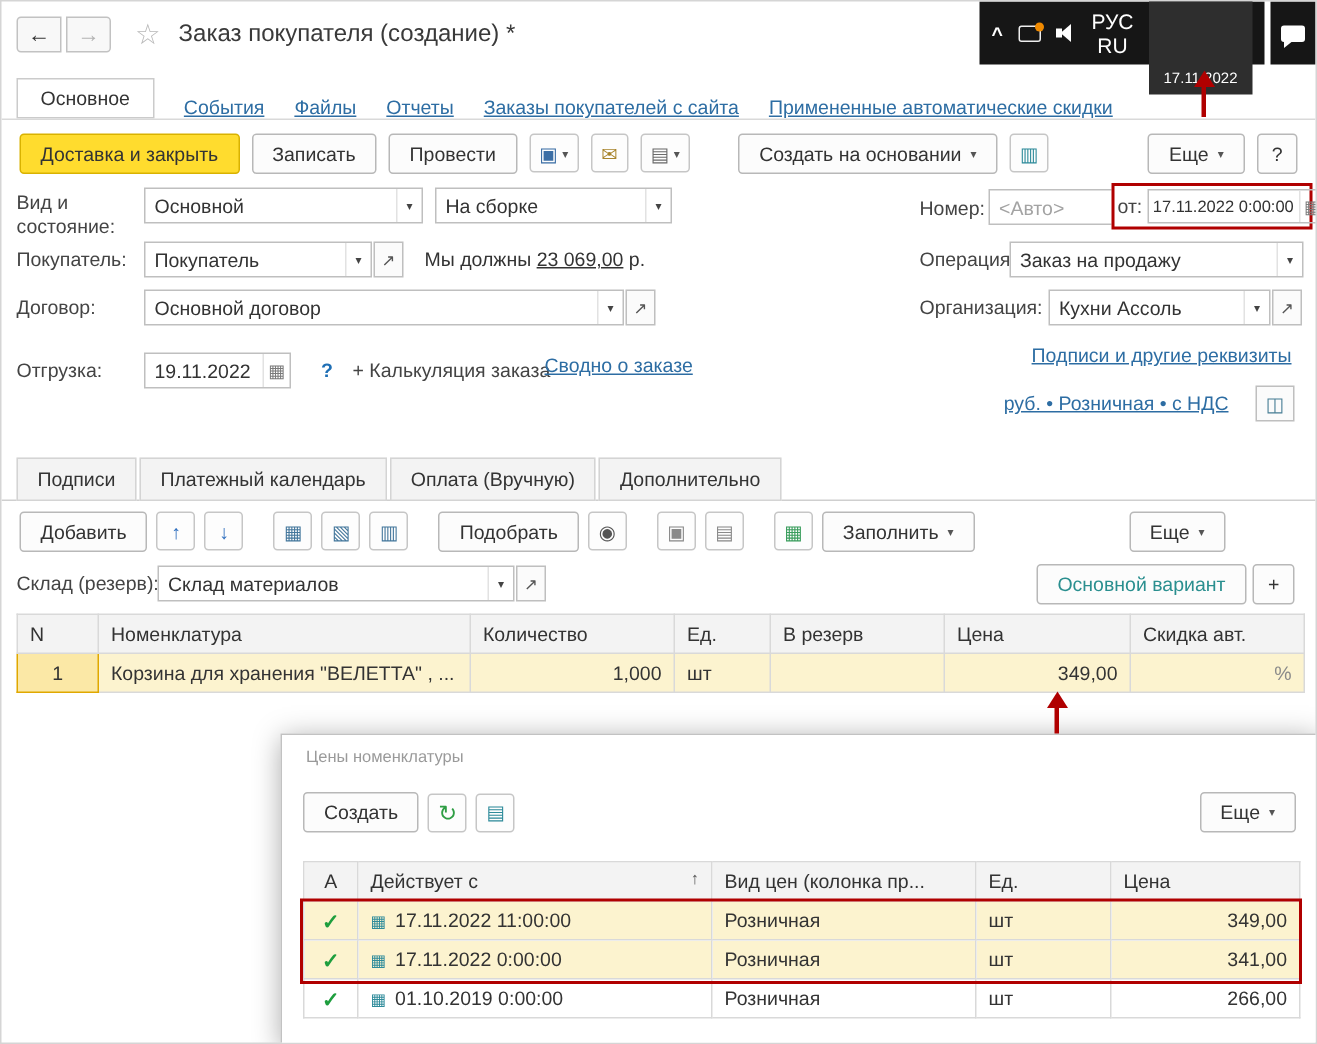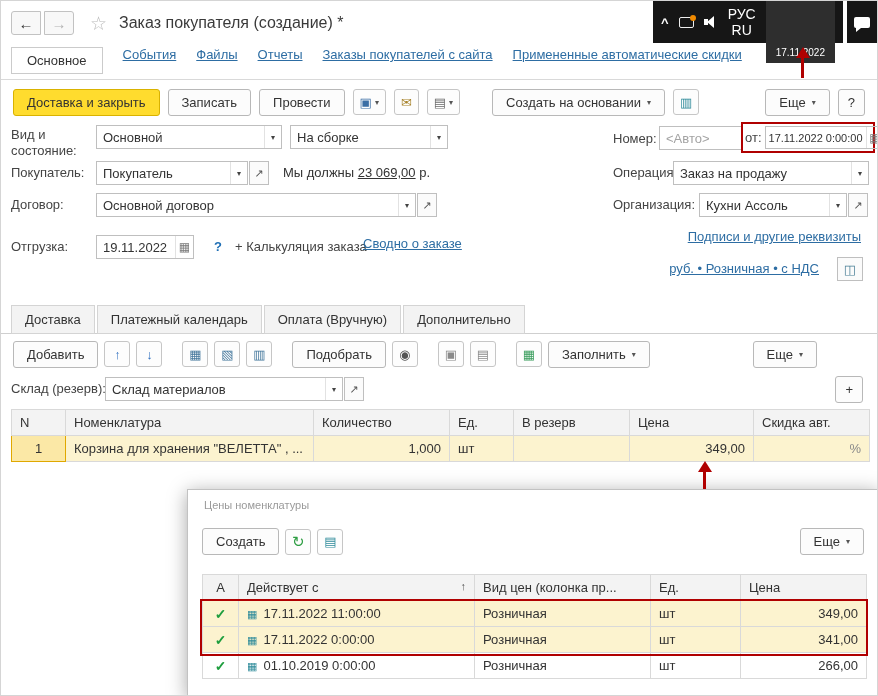--- a/index.html
+++ b/index.html
@@ -31,21 +31,21 @@
   .msg-tile { position:absolute; top:0; right:0; width:30px; height:42px; background:#161616; display:flex; align-items:center; justify-content:center; cursor:pointer; }
   .bubble { position:relative; width:16px; height:11px; background:#fff; border-radius:2px; display:inline-block; }
   .bubble::after { content:""; position:absolute; left:2px; bottom:-4px; border-left:5px solid #fff; border-bottom:4px solid transparent; }
   
   .red-arrow { position:absolute; width:14px; z-index:9; pointer-events:none; }
   .red-arrow .head { position:absolute; top:0; left:0; width:0; height:0; border-left:7px solid transparent; border-right:7px solid transparent; border-bottom:11px solid #b00000; }
   .red-arrow .stem { position:absolute; top:9px; left:5px; width:3px; bottom:0; background:#b00000; }
   .arrow-tray  { left:795px; top:46px;  height:31px; }
   .arrow-price { left:697px; top:460px; height:28px; }
   
-  .navrow { position:absolute; left:0; top:46px; right:0; height:33px; display:flex; align-items:flex-start; padding:0 10px; gap:20px; border-bottom:1px solid #d9d9d9; }
+  .navrow { position:absolute; left:0; top:46px; right:0; height:33px; display:flex; align-items:flex-end; padding:0 10px; gap:20px; border-bottom:1px solid #d9d9d9; }
   .navtab-active { border:1px solid #cbcbcb; background:#fff; padding:5px 15px; color:#333; cursor:pointer; }
   .lnk { color:#2d6da3; text-decoration:underline; cursor:pointer; white-space:nowrap; }
   
   .toolbar { position:absolute; left:0; top:84px; right:0; height:34px; display:flex; align-items:center; padding:0 12px; gap:8px; }
   .btn { display:inline-flex; align-items:center; justify-content:center; gap:6px; padding:0 13px; height:27px; background:#fcfcfc; border:1px solid #b8b8b8; border-radius:3px; font-size:13px; color:#333; cursor:pointer; white-space:nowrap; }
   .btn.primary { background:#ffdc2e; border-color:#d9b200; }
   .btn .caret { font-size:8px; color:#555; }
   .tb-ico { display:inline-flex; align-items:center; gap:3px; height:26px; padding:0 6px; border:1px solid #c6c6c6; border-radius:3px; background:#fdfdfd; cursor:pointer; }
   .gly { font-size:13px; line-height:1; }
   .push { margin-left:auto; }
@@ -246,21 +246,21 @@
     </div>
     <span class="qmark" style="position:absolute;left:213px;top:116px">?</span>
     <span class="flabel" style="left:234px;top:116px">+ Калькуляция заказа</span>
     <span class="lnk" style="position:absolute;left:362px;top:112px;width:62px;display:inline-block;line-height:1.4">Сводно о заказе</span>
 
     <span class="lnk" style="position:absolute;right:58px;top:138px">руб. • Розничная • с НДС</span>
     <span class="calc-btn" style="right:14px;top:134px;left:auto">◫</span>
   </div>
 
   <div class="doctabs">
-    <span class="dtab">Доставка</span>
+    <span class="dtab">Подписи</span>
     <span class="dtab">Платежный календарь</span>
     <span class="dtab">Оплата (Вручную)</span>
     <span class="dtab">Дополнительно</span>
   </div>
 
   <div class="itoolbar">
     <span class="btn">Добавить</span>
     <span class="ico-sq">
         <span class="gly" style="color:#2f6fbf">↑</span>
       </span>
@@ -299,20 +299,21 @@
     </span>
   </div>
 
   <div class="whrow">
     <span class="flabel" style="left:10px;top:8px">Склад (резерв):</span>
     <div class="combo" style="left:104px;top:4px;width:238px">
       <span class="val">Склад материалов</span>
       <span class="combo-caret">▾</span>
     </div>
     <span class="mini-btn" style="left:343px;top:4px">↗</span>
+    <span class="btn variant-btn" style="position:absolute;right:46px;top:3px">Основной вариант</span>
     <span class="btn" style="position:absolute;right:14px;top:3px;padding:0 9px">+</span>
   </div>
 
   <table class="items-table">
     <colgroup>
         <col style="width:54px">
         <col style="width:248px">
         <col style="width:136px">
         <col style="width:64px">
         <col style="width:116px">

